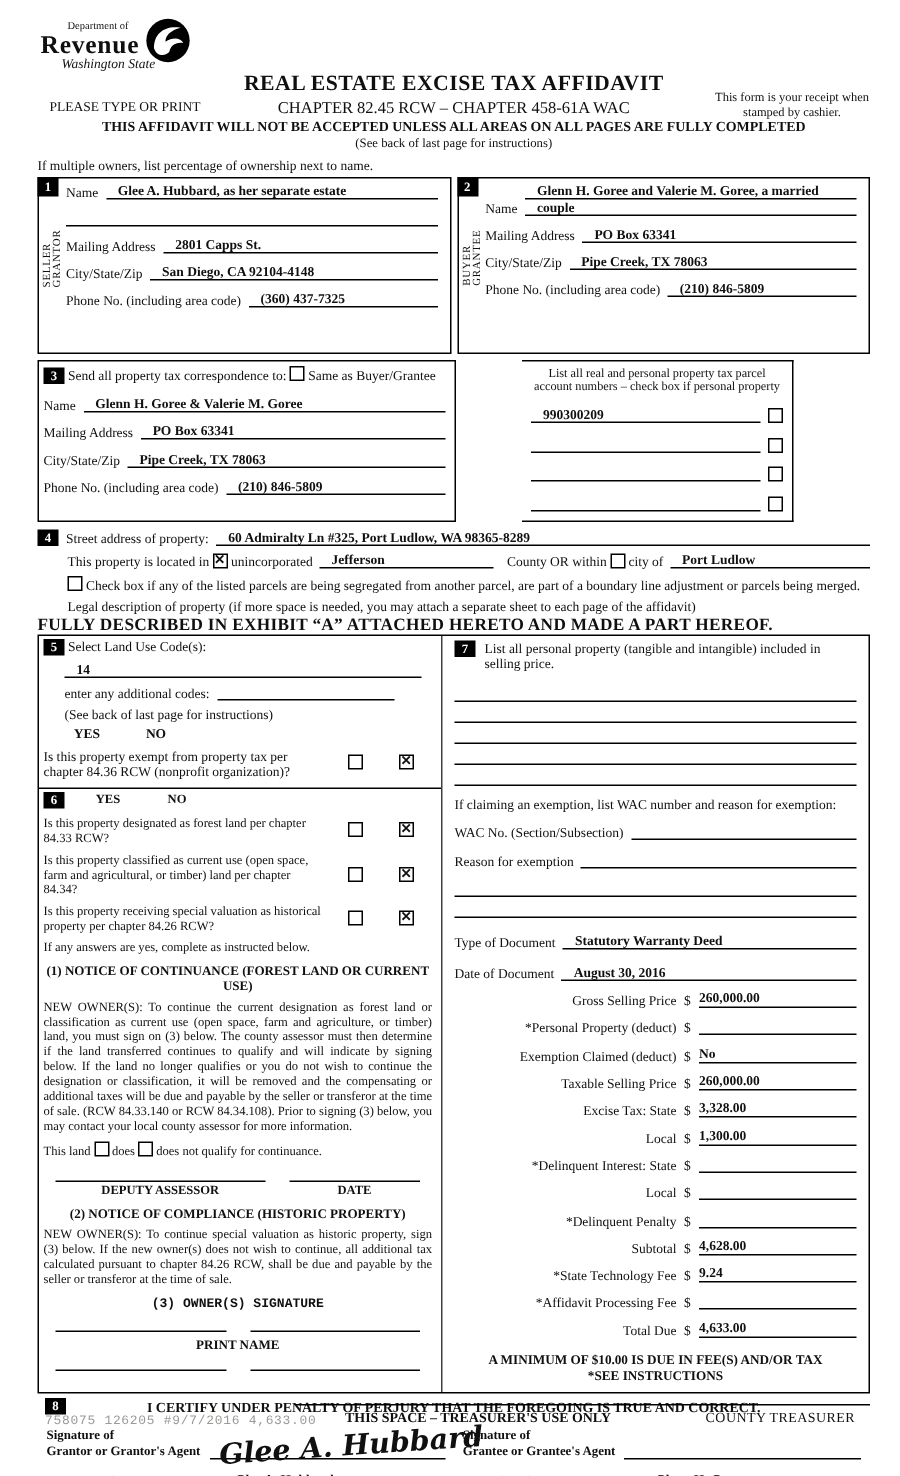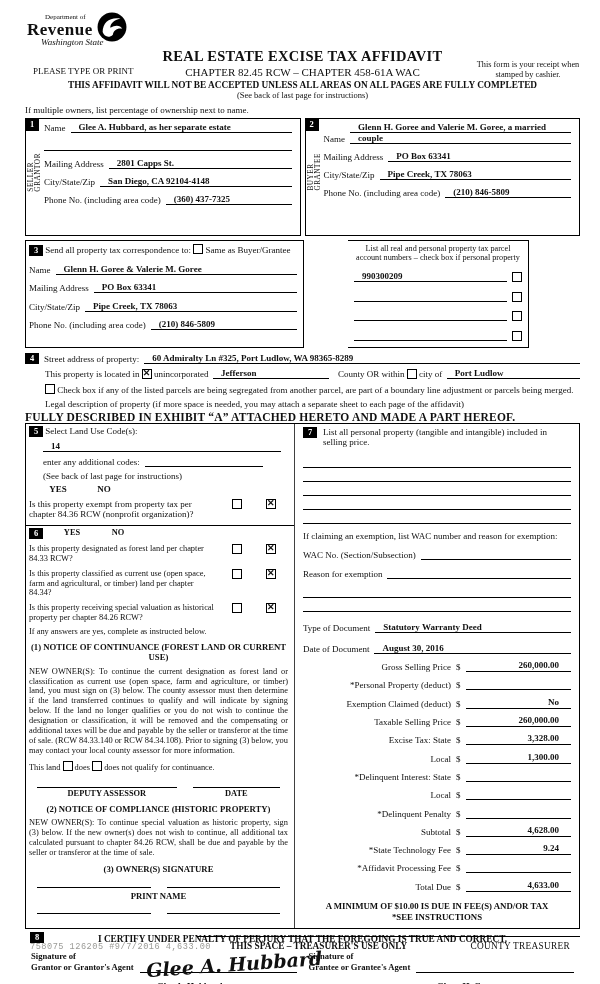--- a/index.html
+++ b/index.html
@@ -56,37 +56,37 @@
   .s4{margin-top:5px;}
   .s4 .fr{margin-top:4px;}
   .indent{margin-left:20px;}
   .exhibit{font-size:11.5px;font-weight:bold;margin-top:2px;letter-spacing:0.2px;}
   
   .cols{display:flex;border:1px solid #000;margin-top:0px;}
   .colL{width:268px;border-right:1px solid #404040;display:flex;flex-direction:column;}
   .colR{flex:1;padding:3px 8px 6px 8px;}
   .s5{padding:2px 6px 6px 3px;border-bottom:1px solid #000;}
   .s6{padding:2px 6px 8px 3px;flex:1;font-size:8.4px;line-height:1.18;}
-  .yn{display:flex;align-items:flex-start;margin-top:5px;}
+  .yn{display:flex;align-items:center;margin-top:5px;}
   .yn .q{flex:1;padding-right:4px;}
   .ynb{width:34px;text-align:center;flex:0 0 34px;}
   .ynhead{display:flex;font-weight:bold;margin-top:3px;gap:12px;}
   .para{margin-top:4px;text-align:justify;}
   .chead{text-align:center;font-weight:bold;margin-top:5px;font-size:8.7px;}
   .sigline{display:flex;margin-top:14px;}
   .sigline div{flex:1;border-top:1px solid #000;margin:0 8px;text-align:center;font-weight:bold;padding-top:1px;}
   
   .s7txt{display:flex;}
   .blank{border-bottom:1px solid #000;height:12px;margin-top:1px;}
   .wrow{display:flex;align-items:flex-end;margin-top:8px;}
   .drow{display:flex;align-items:flex-end;margin-top:10px;}
   .mrow{display:flex;align-items:flex-end;margin-top:6.3px;}
   .mlabel{width:148px;text-align:right;padding-right:5px;white-space:nowrap;}
   .dollar{width:10px;}
-  .mval{flex:1;border-bottom:1px solid #000;text-align:right;font-weight:bold;padding-right:12px;min-height:11px;}
+  .mval{flex:1;border-bottom:1px solid #000;text-align:left;font-weight:bold;padding-right:12px;min-height:11px;}
   .minimum{text-align:center;font-weight:bold;margin-top:9px;font-size:8.8px;}
   
   .s8{margin-top:3px;}
   .s8head{position:relative;text-align:center;font-weight:bold;font-size:9.3px;padding-top:2px;}
   .s8head .tab{position:absolute;left:5px;top:0;}
   .s8cols{display:flex;margin-top:4px;}
   .s8c{flex:1;padding:0 6px;}
   .s8lab2{font-weight:bold;font-size:8.6px;line-height:1.25;white-space:nowrap;}
   .sigarea{flex:1;border-bottom:1px solid #000;position:relative;height:24px;}
   .signature{position:absolute;left:6px;bottom:-3px;font-family:"DejaVu Serif",serif;font-style:italic;font-weight:bold;font-size:19px;transform:rotate(-4deg);white-space:nowrap;}
@@ -315,21 +315,21 @@
             <span>does</span>
             <span class="cb"></span>
             <span>does not qualify for continuance.</span>
           </div>
           <div class="sigline">
             <div style="flex:1.6;">DEPUTY ASSESSOR</div>
             <div>DATE</div>
           </div>
           <div class="chead">(2) NOTICE OF COMPLIANCE (HISTORIC PROPERTY)</div>
           <div class="para">NEW OWNER(S):  To continue special valuation as historic property, sign (3) below.  If the new owner(s) does not wish to continue, all additional tax calculated pursuant to chapter 84.26 RCW, shall be due and payable by the seller or transferor at the time of sale.</div>
-          <div class="chead" style="margin-top:7px;">(3)  OWNER(S) SIGNATURE</div>
+          <div class="chead" style="margin-top:7px;font-family:Liberation Mono, monospace;">(3)  OWNER(S) SIGNATURE</div>
           <div class="sigline" style="margin-top:12px;">
               <div></div>
               <div></div>
             </div>
           <div class="chead" style="margin-top:2px;">PRINT NAME</div>
           <div class="sigline" style="margin-top:12px;">
               <div></div>
               <div></div>
             </div>
         </div>

